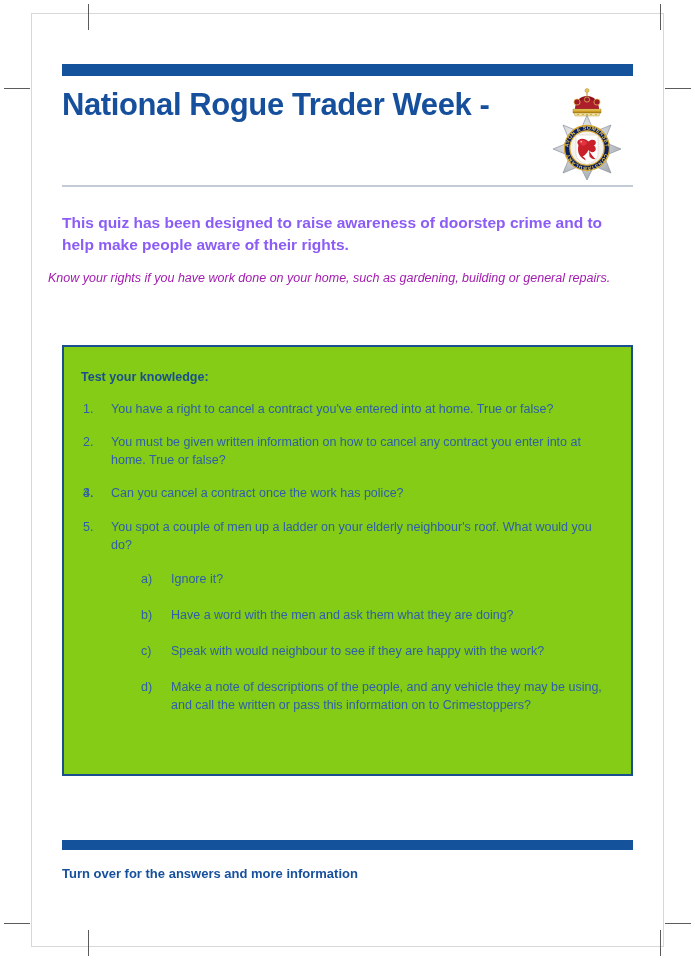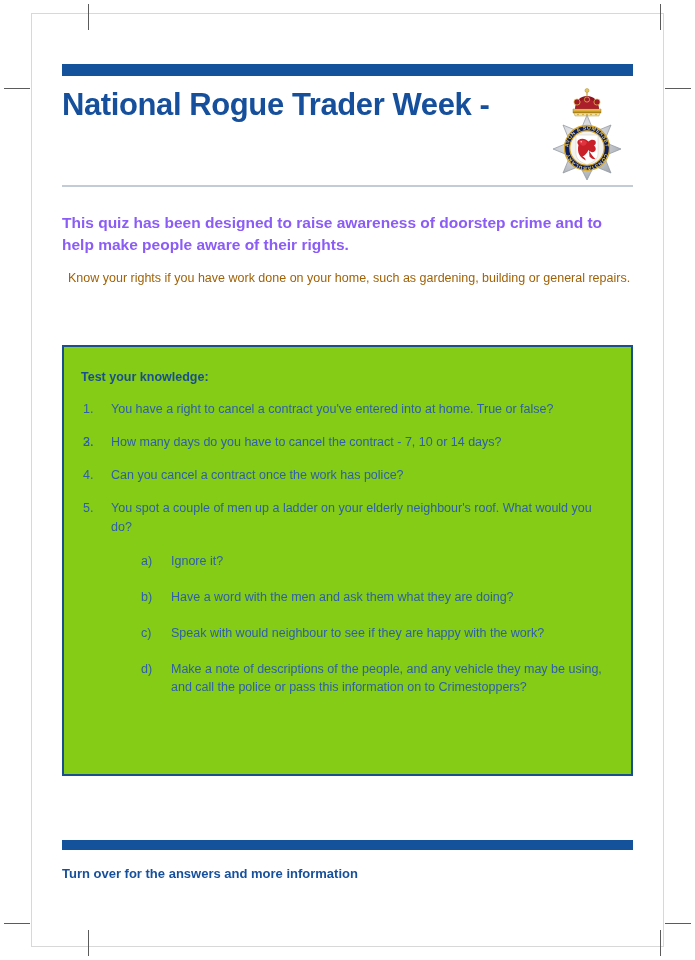--- a/index.html
+++ b/index.html
@@ -78,27 +78,28 @@
     left: 62px;
     top: 212px;
     width: 560px;
     color: #8b5cf6;
     font-size: 15.5px;
     font-weight: bold;
     line-height: 1.40;
   }
   .subtext {
     position: absolute;
-    left: 68px;
+    left: 48px;
     top: 270px;
     width: 565px;
-    color: #a16207;
+    color: #a21caf;
     font-size: 12.5px;
     font-weight: normal;
     line-height: 1.42;
+    font-style: italic;
   }
 
   
   .quizbox {
     position: absolute;
     left: 62px;
     top: 345px;
     width: 571px;
     height: 431px;
     border: 2px solid #1A4F8F;
@@ -255,25 +256,25 @@
 
   <div class="qlist">
 
     <div class="qitem">
       <span class="marker">1.</span>
       <span>You have a right to cancel a contract you've entered into at home. True or false?</span>
     </div>
 
     <div class="qitem">
       <span class="marker">2.</span>
+      <span>You must be given written information on how to cancel any contract you enter into at home. True or false?</span>
     </div>
 
     <div class="qitem">
       <span class="marker">3.</span>
-      <span>How many days do you have to cancel the contract - 7, 10 or 14 days?</span>
     </div>
 
     <div class="qitem">
       <span class="marker">4.</span>
       <span>Can you cancel a contract once the work has police?</span>
     </div>
 
     <div class="qitem">
       <span class="marker">5.</span>
       <span>You spot a couple of men up a ladder on your elderly neighbour's roof. What would you do?</span>
@@ -286,21 +287,21 @@
         <div class="subitem">
           <span class="marker">b)</span>
           <span>Have a word with the men and ask them what they are doing?</span>
         </div>
         <div class="subitem">
           <span class="marker">c)</span>
           <span>Speak with would neighbour to see if they are happy with the work?</span>
         </div>
         <div class="subitem">
           <span class="marker">d)</span>
-          <span>Make a note of descriptions of the people, and any vehicle they may be using, and call the police or pass this information on to Crimestoppers?</span>
+          <span>Make a note of descriptions of the people, and any vehicle they may be using, and call the written or pass this information on to Crimestoppers?</span>
         </div>
       </div>
     </div>
 
   </div>
 </div>
 
 <div class="bar bar-bottom"></div>
 <div class="footer-text">Turn over for the answers and more information</div>
 

